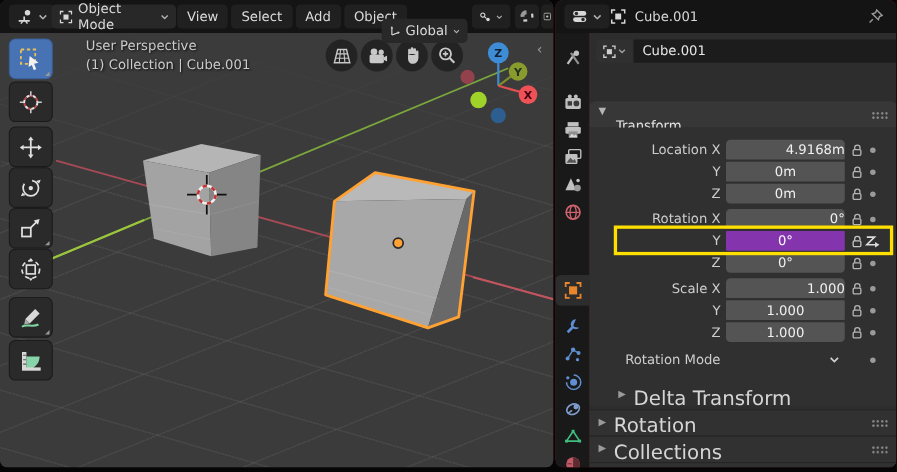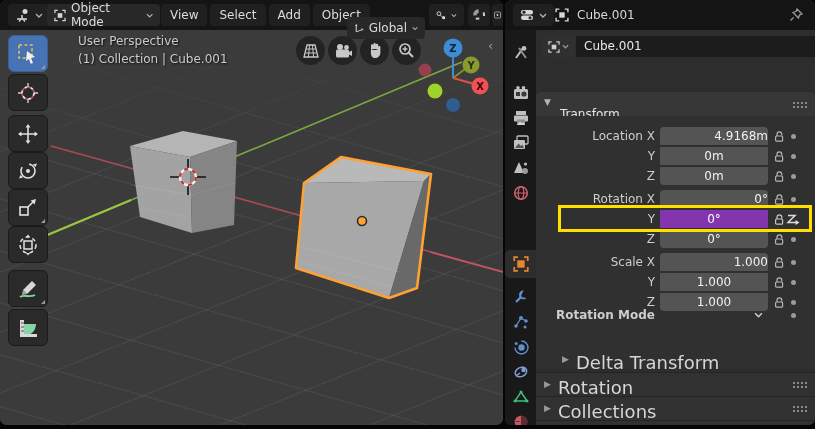--- a/index.html
+++ b/index.html
@@ -566,21 +566,21 @@
       <div class="prow" style="top:263px;">
         <span class="plabel">Z</span>
         <span class="pfield bot">1.000</span>
         <svg class="plock" width="13" height="13" viewBox="0 0 13 13">
             <path d="M4 6 V4.3 a2.4 2.4 0 0 1 4.8 0 V5.4" fill="none" stroke="#b5b5b5" stroke-width="1.2"></path>
             <rect x="2.6" y="6" width="7" height="5.2" rx="1" fill="none" stroke="#b5b5b5" stroke-width="1.2"></rect>
           </svg>
         <span class="pdot"></span>
       </div>
 
-      <div class="prow" style="top:276px;font-weight:bold;">
+      <div class="prow" style="top:288px;">
         <span class="plabel">Rotation Mode</span>
         <svg class="ddchev" style="right:52px;" width="9" height="6" viewBox="0 0 8 5">
           <polyline points="1,1 4,4 7,1" fill="none" stroke="#d0d0d0" stroke-width="1.4"></polyline>
         </svg>
         <span class="pdot"></span>
       </div>
 
       <div class="sub-collapsed" style="top:318px;">
         <span class="tri" style="left:26px;">▶</span>
         <span class="lbl" style="left:40px;">Delta Transform</span>

